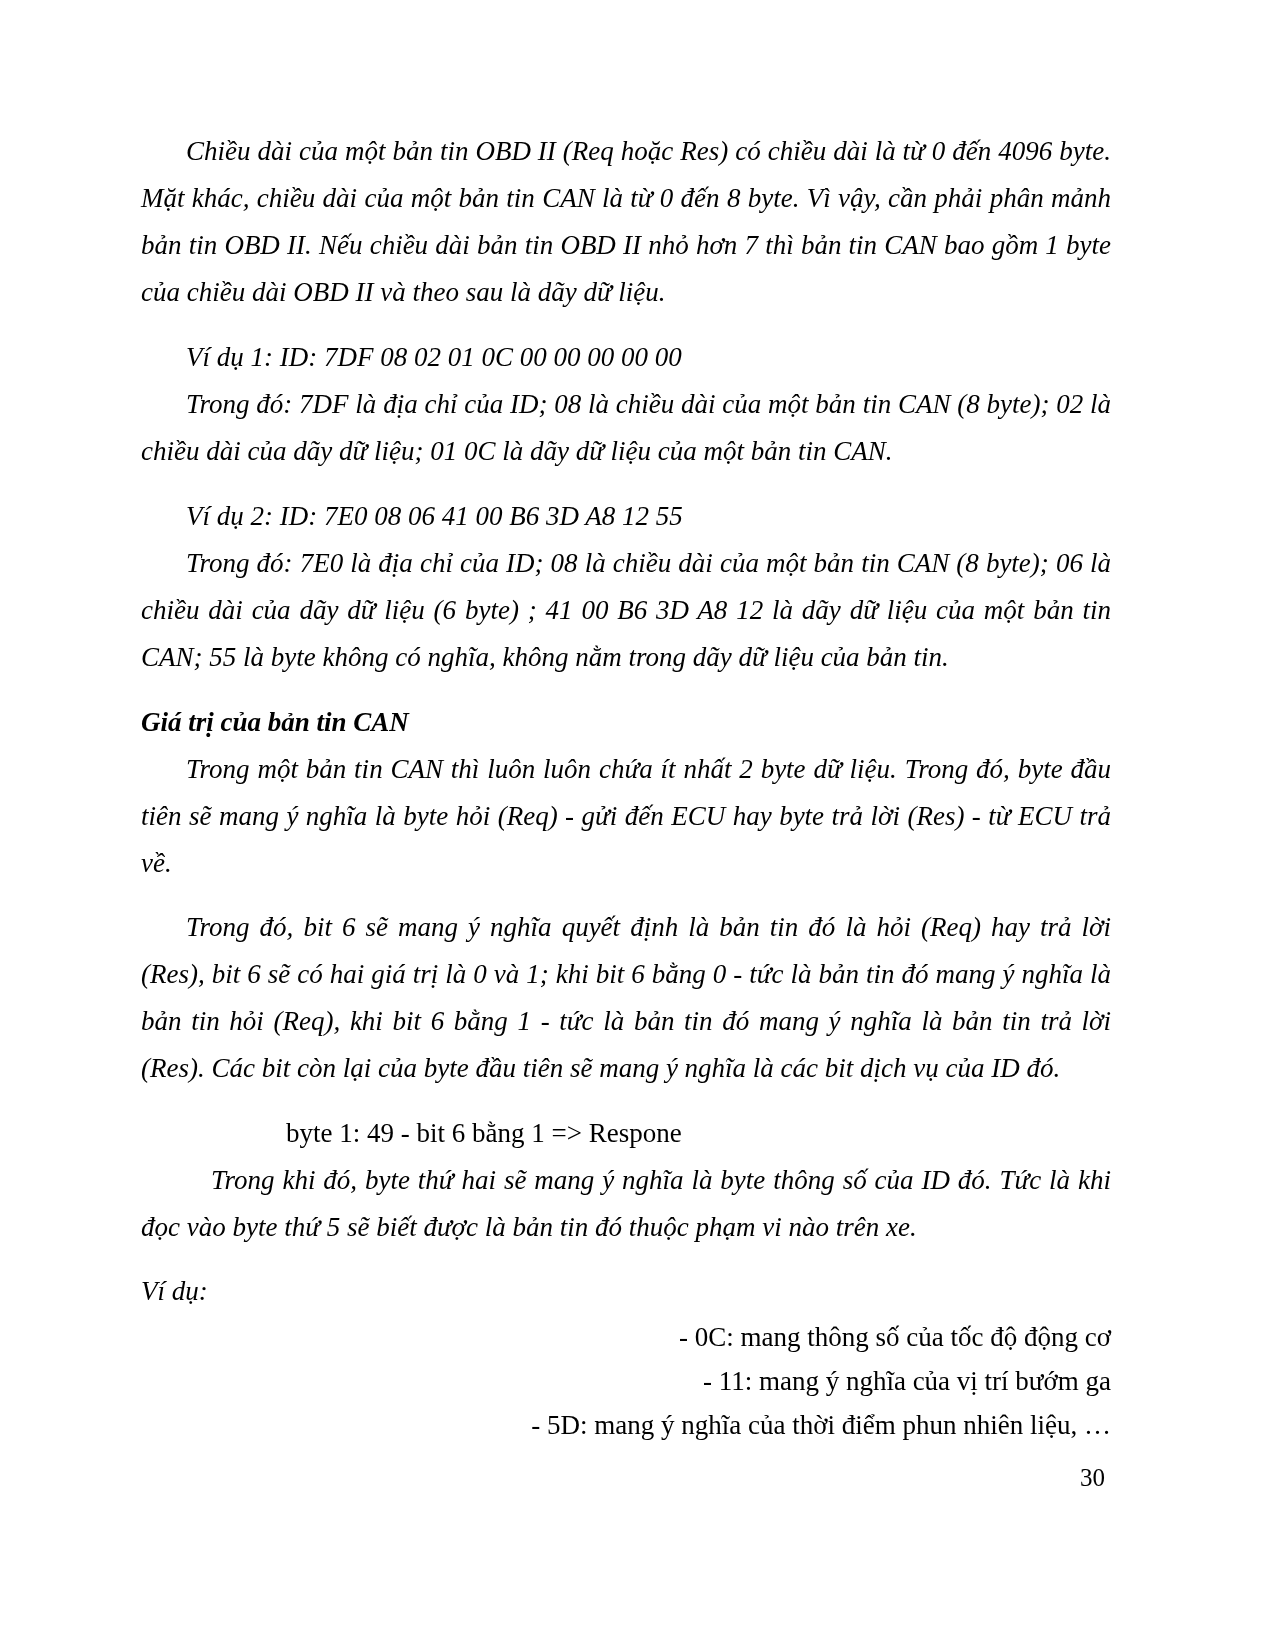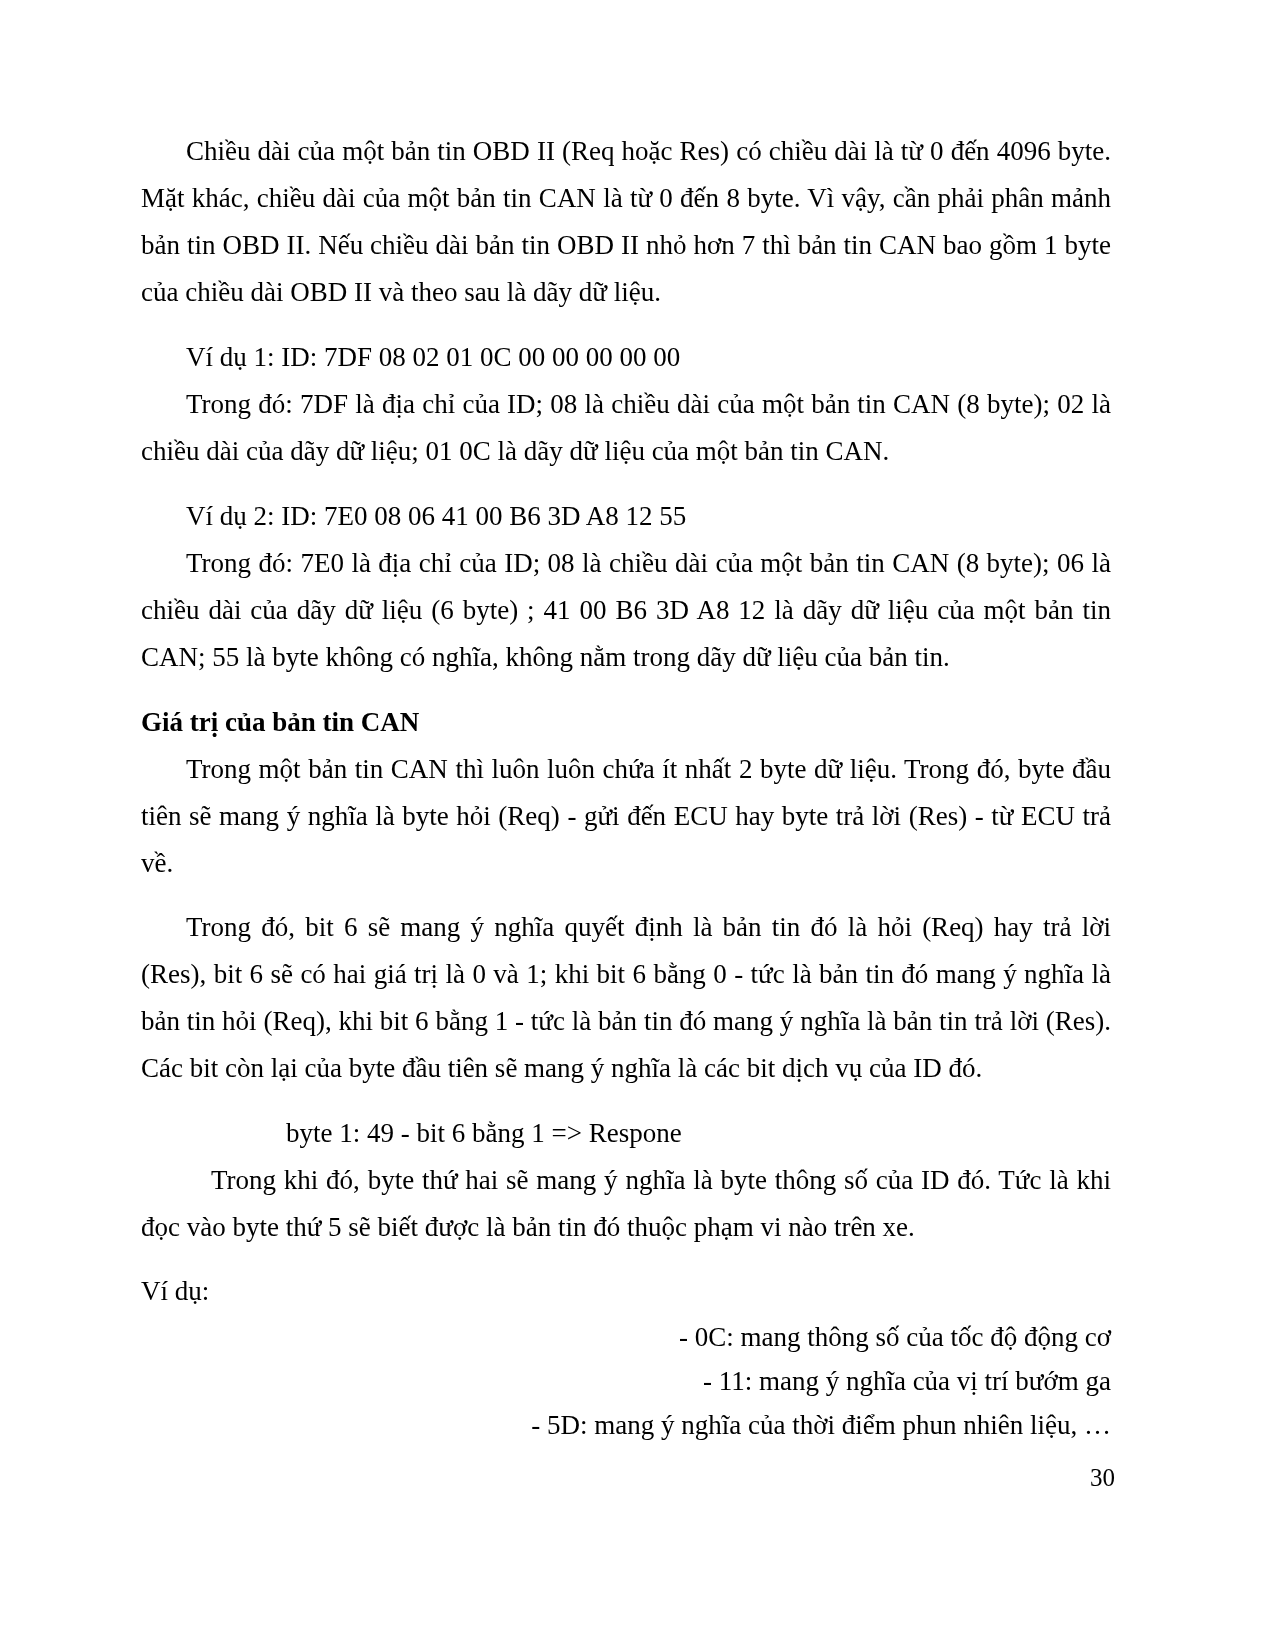--- a/index.html
+++ b/index.html
@@ -14,20 +14,21 @@
     width: 1275px;
     height: 1650px;
     background: #ffffff;
     padding: 128px 164px 0 141px;
     font-size: 27px;
     line-height: 47px;
   }
   .body-para {
     text-align: justify;
     text-indent: 45px;
+    font-style: italic;
   }
   .no-indent { text-indent: 0; }
   .deep-indent { text-indent: 70px; }
   .sp10 { margin-top: 18px; }
   .sp16 { margin-top: 17px; }
   .heading {
     font-weight: bold;
     text-indent: 0;
     text-align: left;
   }
@@ -40,21 +41,21 @@
   .byte-line1 { padding-left: 45px; }
   .byte-line2 { padding-left: 145px; }
   .list-item {
     padding-left: 40px;
     line-height: 44px;
     text-align: right;
   }
   .page-number {
     position: absolute;
     top: 1463px;
-    right: 160px;
+    right: 170px;
     font-size: 25px;
     line-height: 30px;
   }
 </style>
 </head>
 <body>
 
 <div class="page">
 
   <p class="body-para">Chiều dài của một bản tin OBD II (Req hoặc Res) có chiều dài là từ 0 đến 4096 byte. Mặt khác, chiều dài của một bản tin CAN là từ 0 đến 8 byte. Vì vậy, cần phải phân mảnh bản tin OBD II. Nếu chiều dài bản tin OBD II  nhỏ hơn 7 thì bản tin CAN bao gồm 1 byte của chiều dài OBD II và theo sau là dãy dữ liệu.</p>

